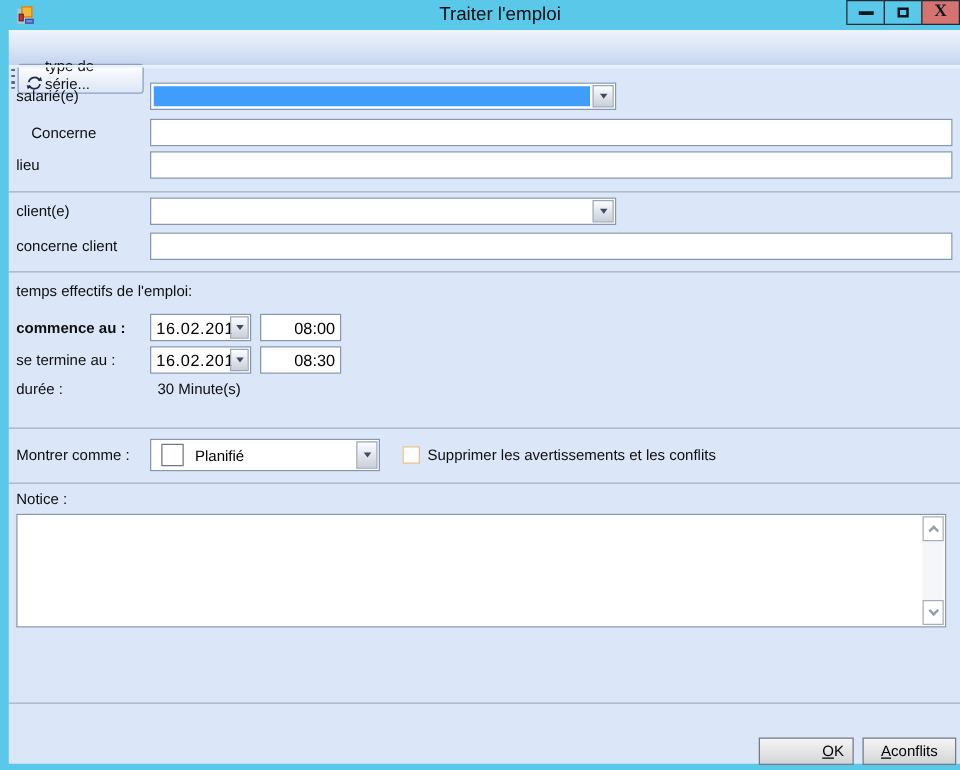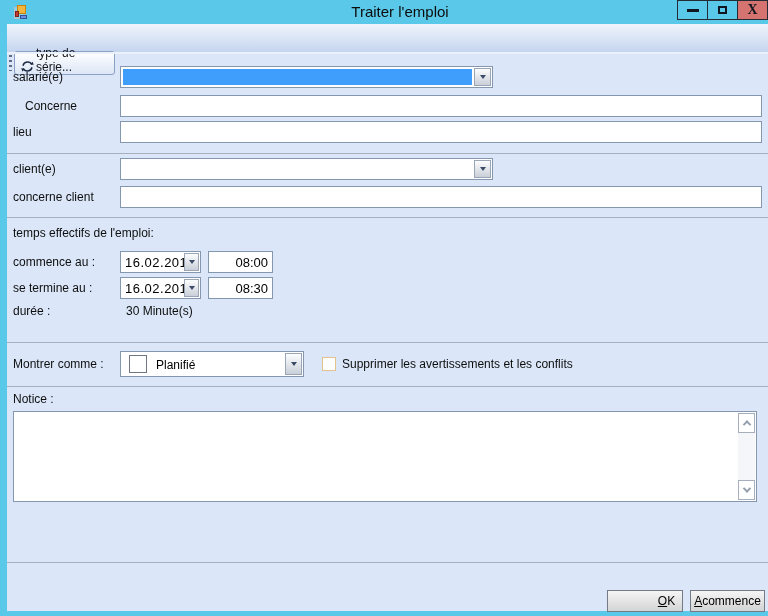--- a/index.html
+++ b/index.html
@@ -141,21 +141,21 @@
       </div>
   </div>
 
   <div class="f-label" style="top:190px;">concerne client</div>
   <input class="text-field" style="left: 120px; top: 186px; width: 642px;" value="">
 
   <div class="sep" style="top:217px;"></div>
 
   <div class="f-label" style="top:226px;">temps effectifs de l'emploi:</div>
 
-  <div class="f-label" style="top:255px;">commence au :</div>
+  <div class="f-label" style="top:255px;font-weight:bold;">commence au :</div>
   <div class="datepicker" style="top:251px;">
     <span class="dtext">16.02.2016</span>
     <div class="drop-btn">
         <span class="tri"></span>
       </div>
   </div>
   <input class="text-field" style="left: 208px; top: 251px; width: 65px;" value="08:00">
 
   <div class="f-label" style="top:281px;">se termine au :</div>
   <div class="datepicker" style="top:277px;">
@@ -193,15 +193,15 @@
         </div>
       <div class="sb-btn down">
           <span class="chev-down"></span>
         </div>
     </div>
   </div>
 
   <div class="sep" style="top:562px;"></div>
 
   <button class="btn btn-ok"><span class="accel">O</span><span>K</span></button>
-  <button class="btn btn-cancel"><span class="accel">A</span><span>commence</span></button>
+  <button class="btn btn-cancel"><span class="accel">A</span><span>conflits</span></button>
 
 </div>
 
 </body></html>

